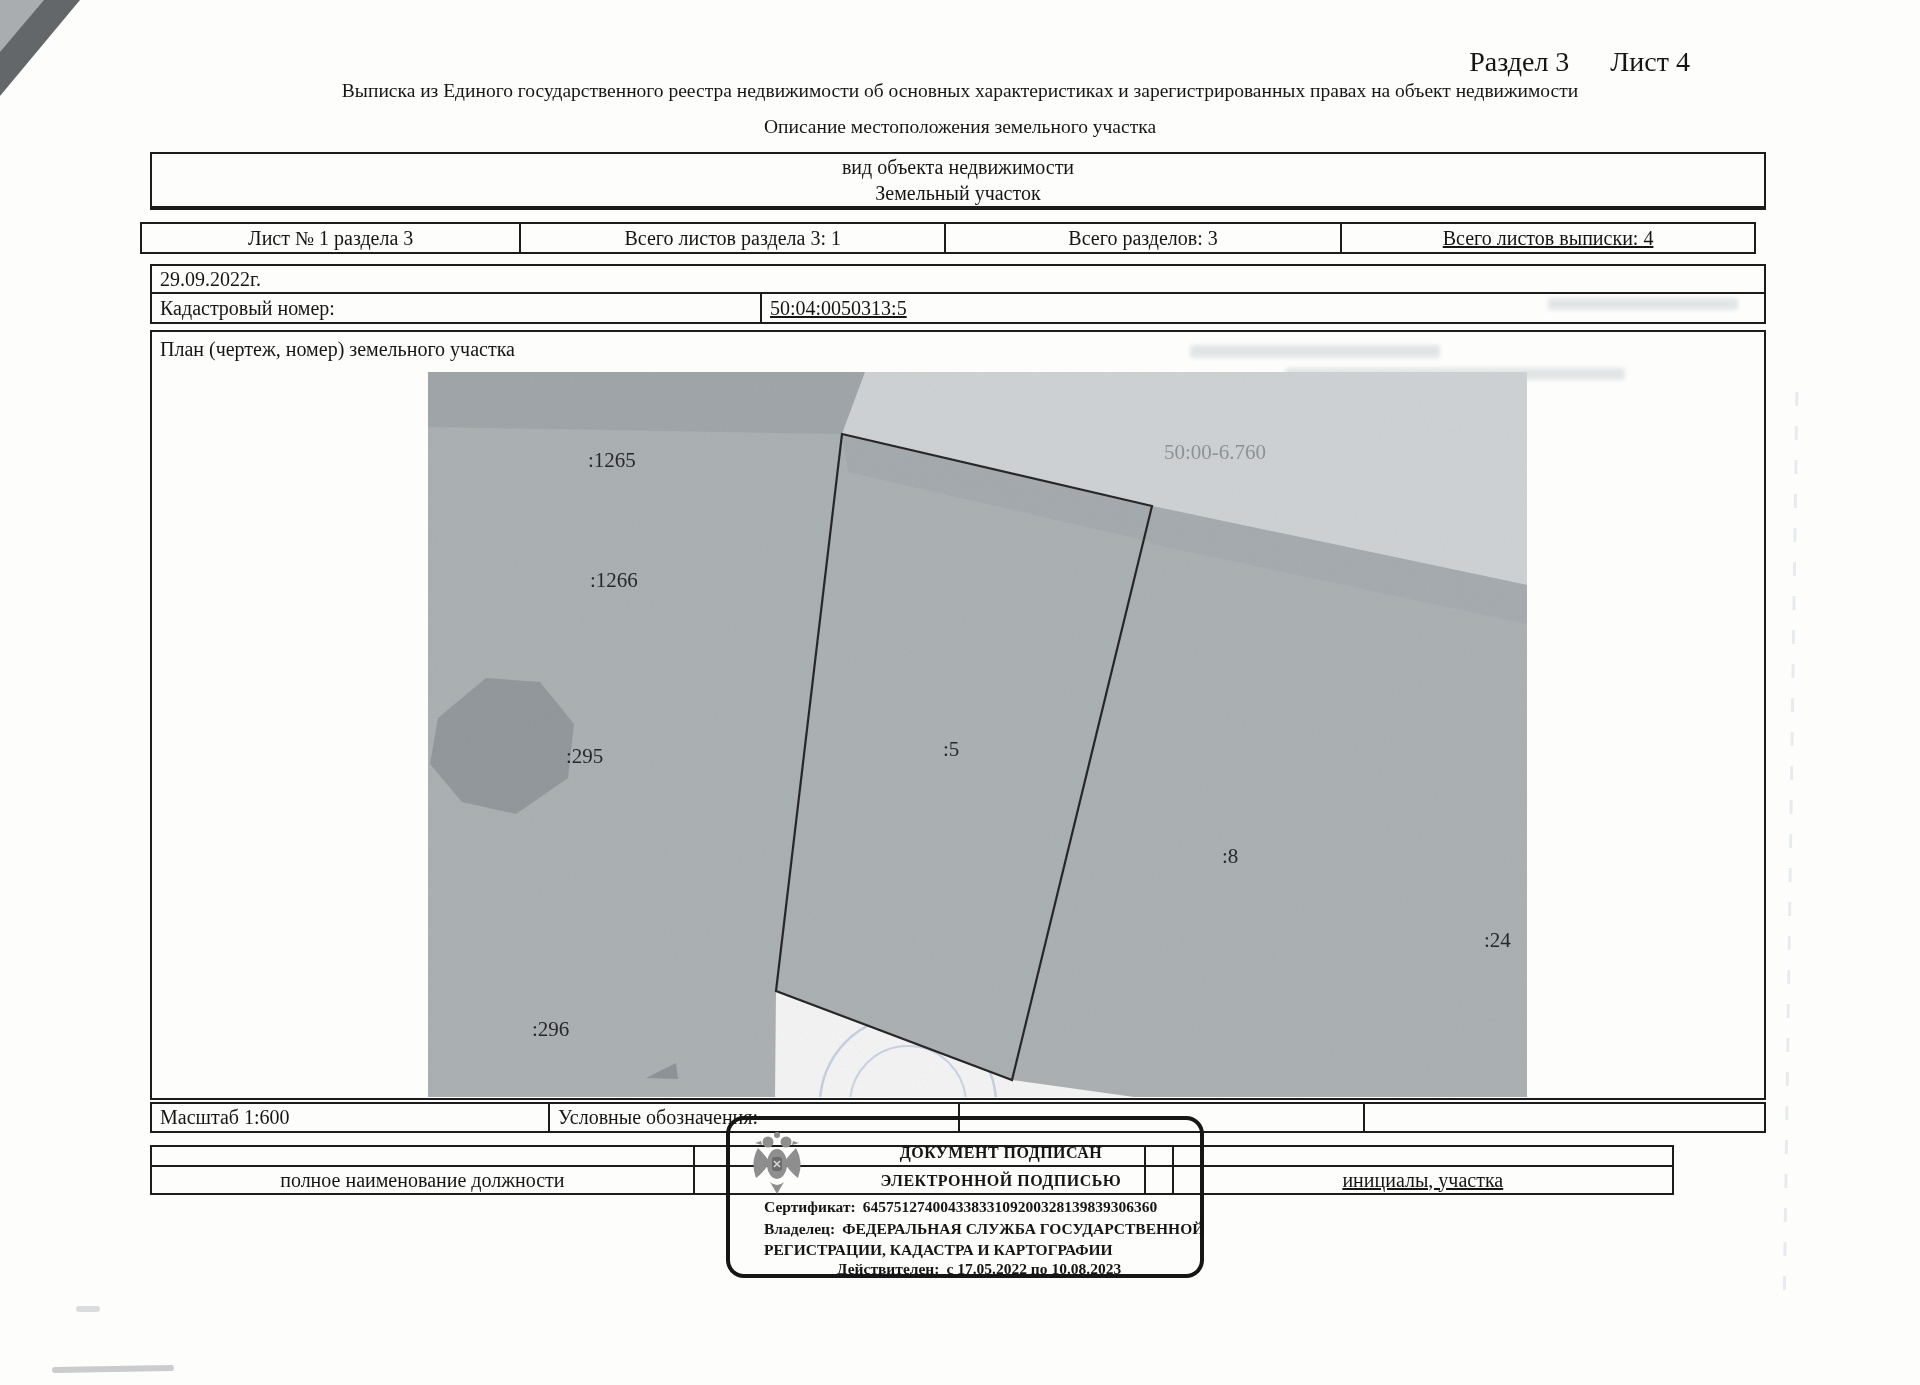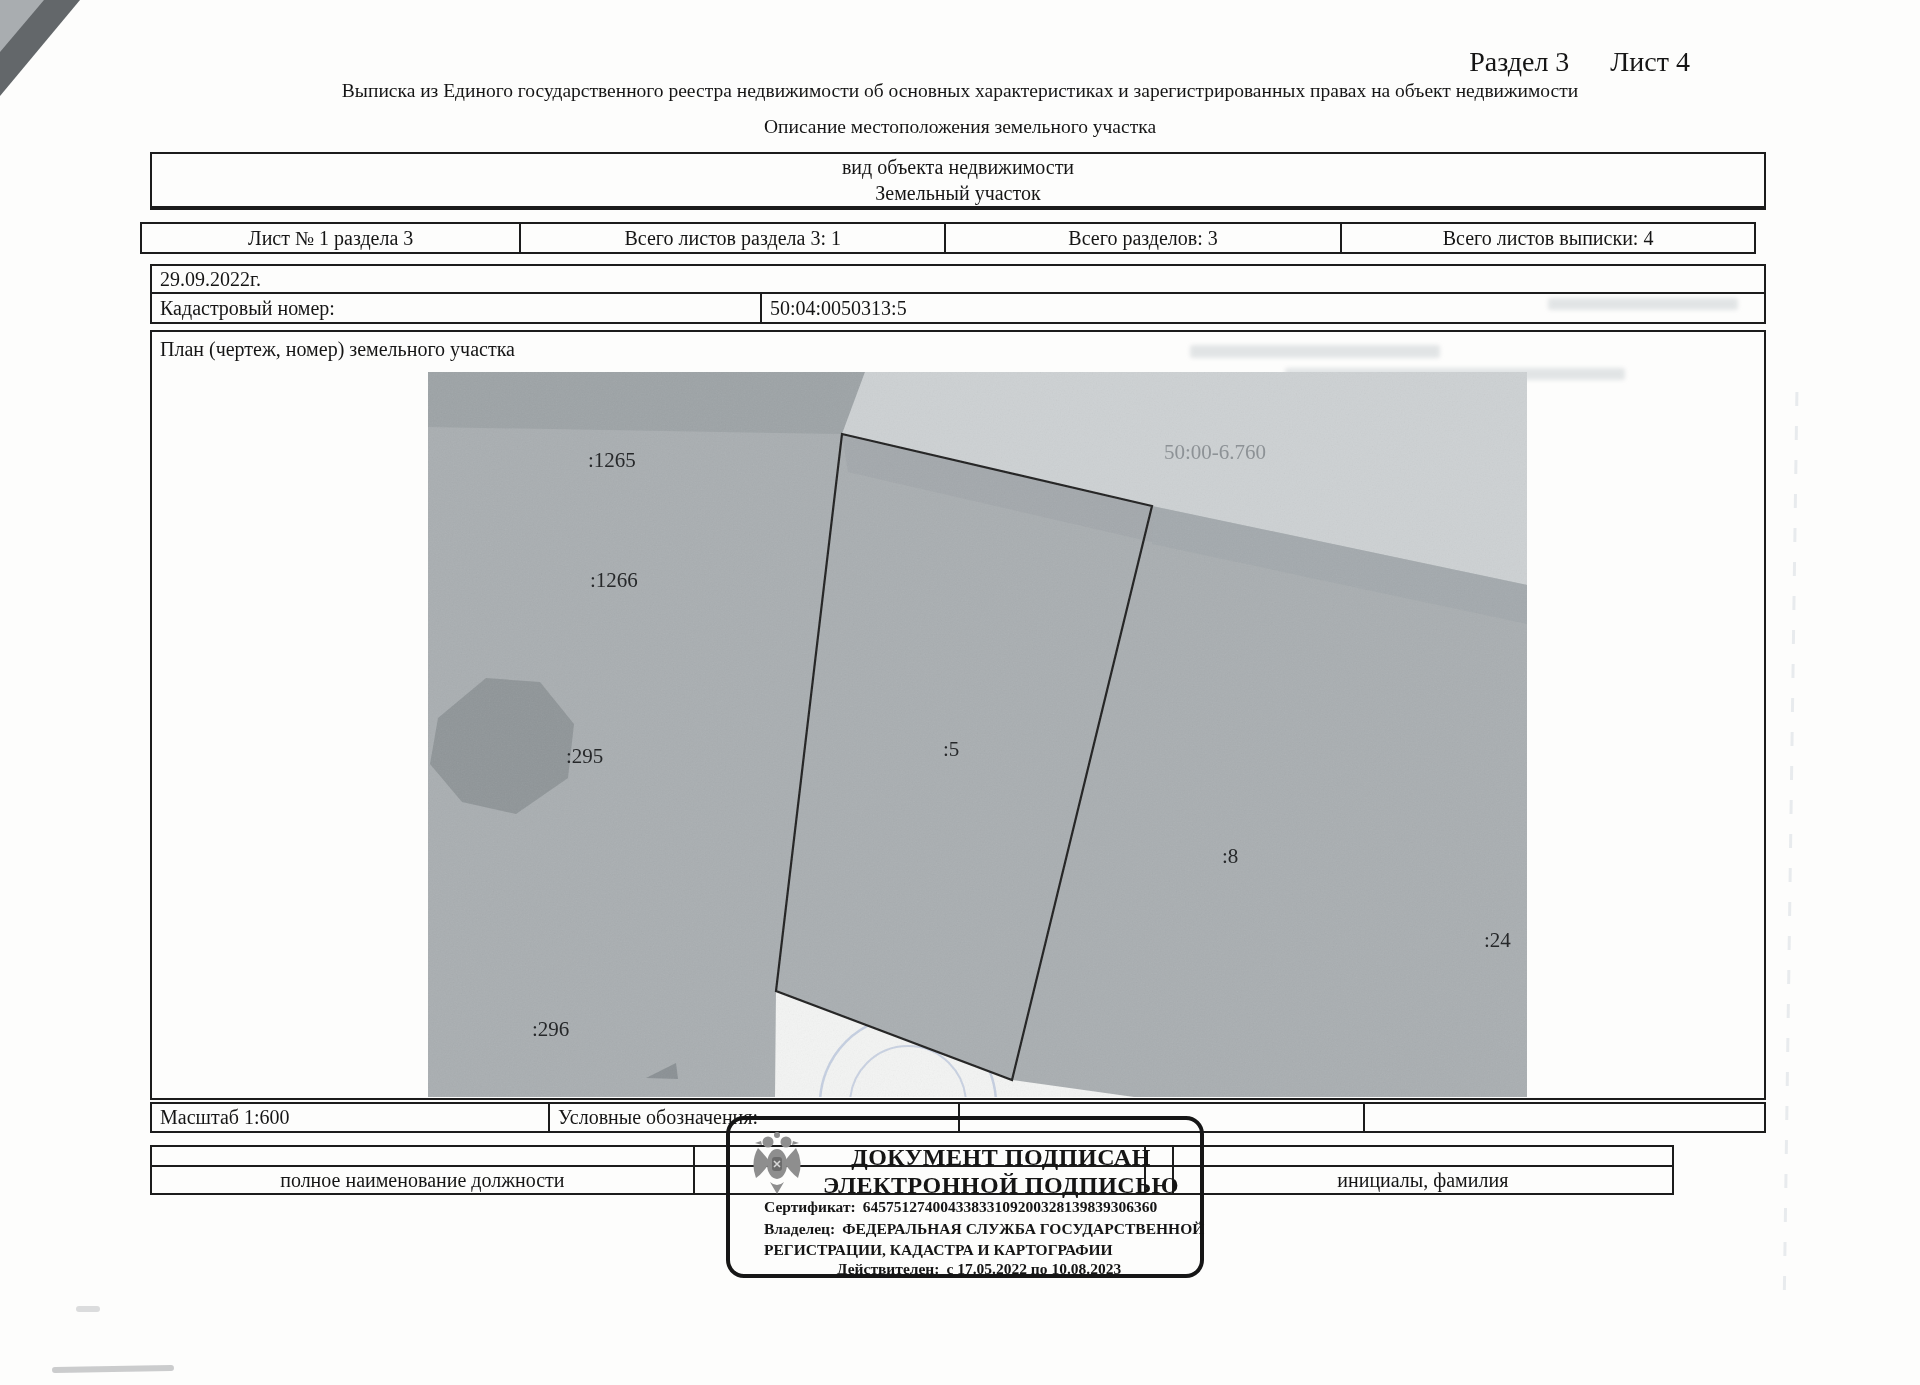--- a/index.html
+++ b/index.html
@@ -11,32 +11,32 @@
   
   .section-header{left:1260px;top:46px;width:430px;text-align:right;font-size:28px;}
   .section-header span{margin-left:34px;}
   .title-1{left:0;top:80px;width:1920px;text-align:center;font-size:19.5px;}
   .title-2{left:0;top:116px;width:1920px;text-align:center;font-size:19.5px;}
   
   .tbox{border:2px solid #1c1c1c;box-sizing:border-box;background:transparent;}
   .row{display:flex;align-items:center;box-sizing:border-box;}
   .cell{box-sizing:border-box;height:100%;display:flex;align-items:center;justify-content:center;
         font-size:20px;border-right:2px solid #1c1c1c;}
-  .cell:last-child{border-right:none;}
+  .cell:last-child{border-right:none;text-decoration:underline;}
   .cell.left{justify-content:flex-start;padding-left:8px;}
   
   .map{left:428px;top:372px;width:1099px;height:725px;}
   .map svg{position:absolute;left:0;top:0;}
   .map-label{position:absolute;font-size:21px;color:#26282a;white-space:nowrap;}
   .map-label.faded{color:#8d9296;}
   
   .stamp{left:726px;top:1116px;width:478px;height:162px;border:4px solid #161616;
          border-radius:18px;box-sizing:border-box;z-index:5;}
   .stamp-head{position:absolute;left:78px;top:0;width:386px;text-align:center;
-              font-weight:bold;font-size:24px;letter-spacing:.5px;}
+              font-weight:bold;font-size:16px;letter-spacing:.5px;}
   .stamp-line{position:absolute;left:34px;width:430px;font-weight:bold;font-size:15.5px;white-space:nowrap;}
   .stamp-line .val{margin-left:7px;}
   
   .fold1{left:0;top:0;width:0;height:0;border-top:96px solid #63676a;border-right:80px solid transparent;}
   .fold2{left:0;top:0;width:0;height:0;border-top:52px solid #a9adb0;border-right:44px solid transparent;}
   .ghost{background:#c7cdd0;filter:blur(2px);opacity:.5;border-radius:3px;}
   .squiggle{left:1789px;top:392px;width:3px;height:918px;opacity:.30;transform:rotate(.8deg);
             background:repeating-linear-gradient(#b7c1cc 0 14px,transparent 14px 34px);}
   .smudge{background:#8d9194;border-radius:4px;}
 </style>
@@ -140,21 +140,21 @@
   <div class="row" style="height:20px;border-bottom:2px solid #1c1c1c;">
     <div class="cell" style="width:577px;"></div>
     <div class="cell" style="width:480px;"></div>
     <div class="cell" style="width:29px;"></div>
     <div class="cell" style="width:530px;"></div>
   </div>
   <div class="row" style="height:26px;">
     <div class="cell" style="width:577px;">полное наименование должности</div>
     <div class="cell" style="width:480px;"></div>
     <div class="cell" style="width:29px;"></div>
-    <div class="cell" style="width:530px;">инициалы, фамилия</div>
+    <div class="cell" style="width:530px;">инициалы, участка</div>
   </div>
 </div>
 
 <div class="abs stamp">
   <svg class="abs" style="left:18px;top:10px;" width="58" height="66" viewBox="0 0 58 66">
     <g fill="#8e8e8e" stroke="none">
       <circle cx="29" cy="5" r="3"></circle>
       <circle cx="20" cy="12" r="5.5"></circle>
       <circle cx="38" cy="12" r="5.5"></circle>
       <polygon points="13,11 7,13 14,15"></polygon>

